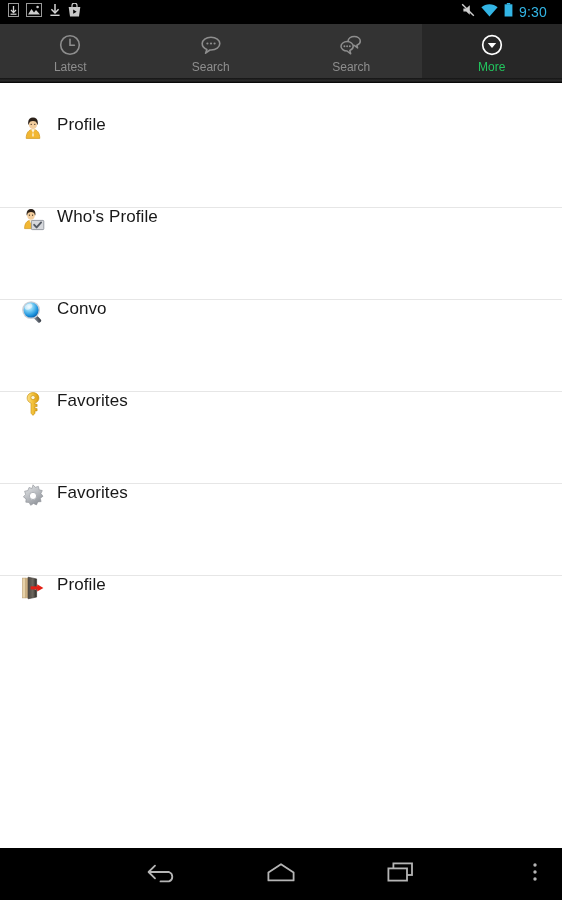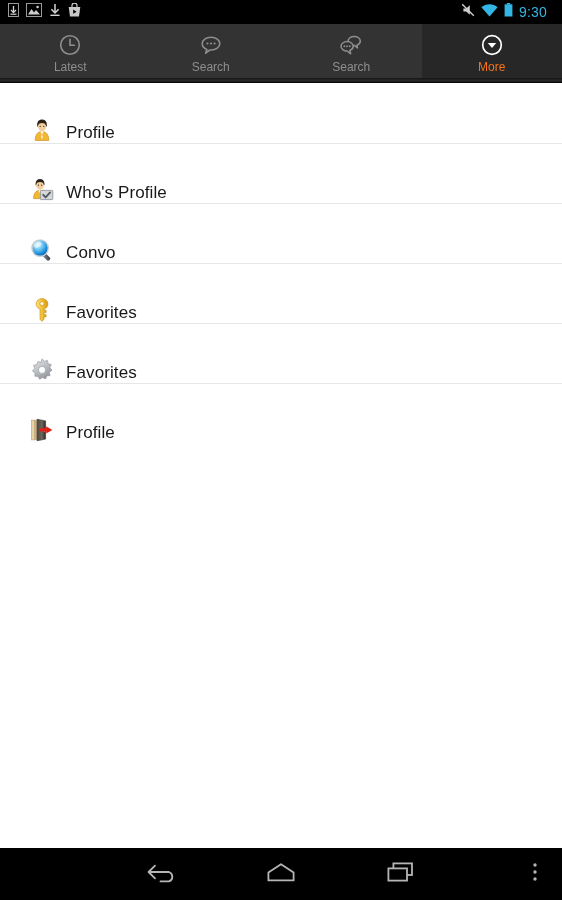--- a/index.html
+++ b/index.html
@@ -37,27 +37,27 @@
     flex:1 1 0; display:flex; flex-direction:column;
     align-items:center; justify-content:center; gap:2px;
     position:relative; padding-top:3px;
   }
   .tab.active { background:#272727; }
   .tab-ico { height:26px; display:flex; align-items:center; justify-content:center; }
   .tab-label {
     font-size:12px; color:#8e8e8e; line-height:14px;
     font-family:"Liberation Sans", sans-serif;
   }
-  .tab.active .tab-label { color:#f97316; }
+  .tab.active .tab-label { color:#22c55e; }
 
   
   .list { position:absolute; top:83px; left:0; width:562px; background:#fff; }
   .row {
-    position:relative; height:60px; display:flex; align-items:flex-end;
-    background:#ffffff; padding-left:29px;
+    position:relative; height:60px; display:flex; align-items:flex-start;
+    background:#ffffff; padding-left:20px;margin-top:32px;
   }
   .row + .row::before {
     content:""; position:absolute; top:0; left:0; right:0; height:1px;
     background:#e6e6e6;
   }
   .row-ico {
     width:26px; height:26px; flex:0 0 26px;
     display:flex; align-items:center; justify-content:center;
     margin-right:11px;
   }

